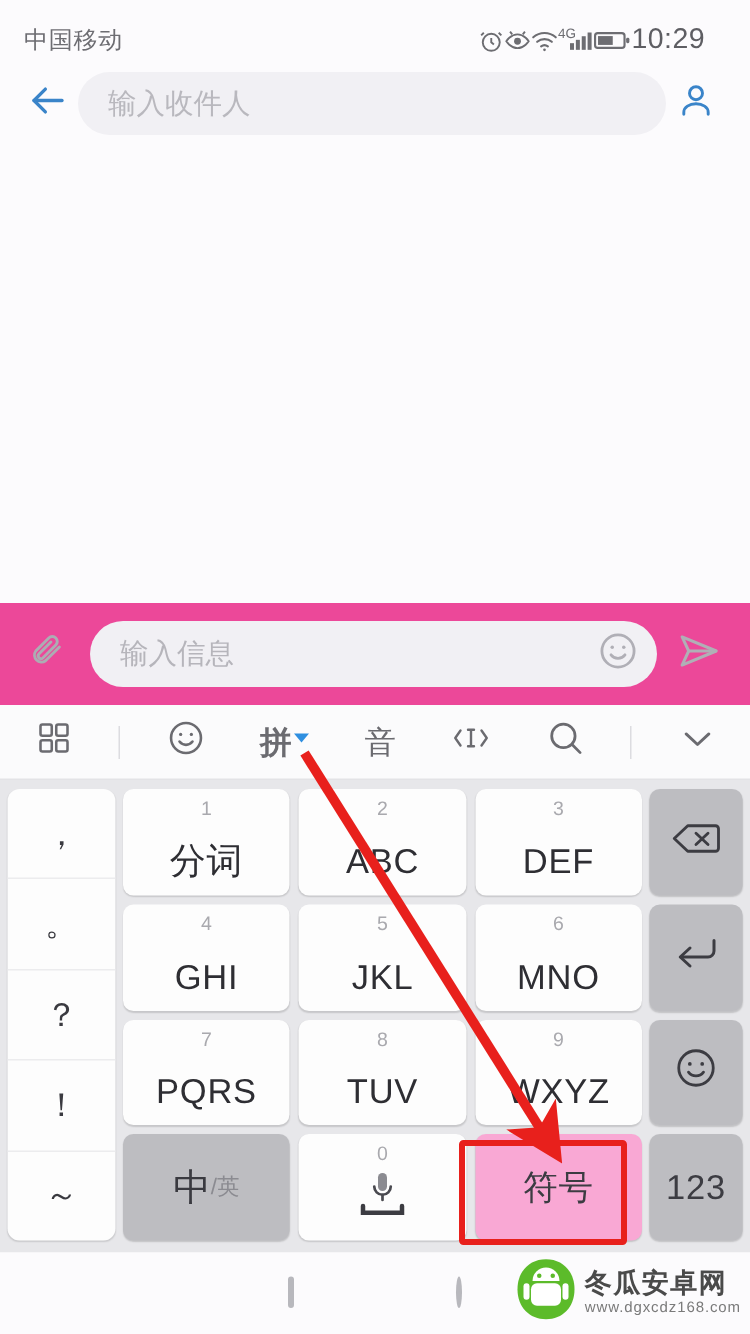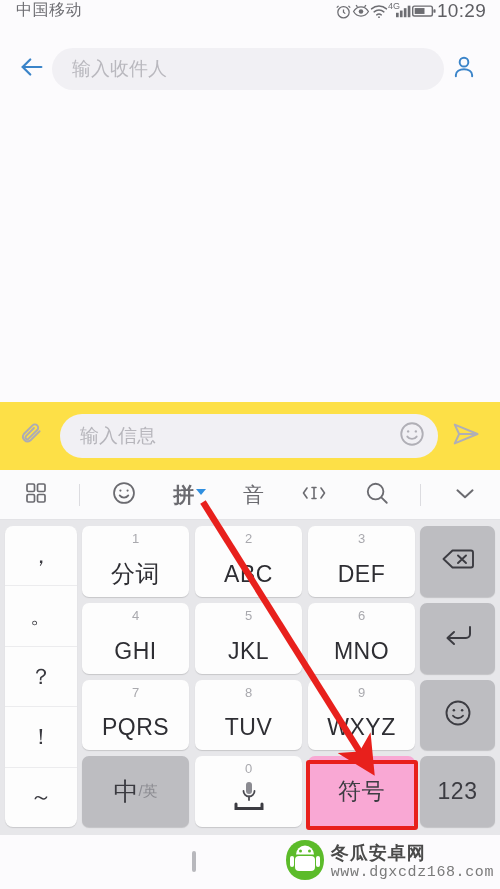--- a/index.html
+++ b/index.html
@@ -14,23 +14,23 @@
     width: 500px; height: 889px;
     background: #fcfbfd;
     display: flex;
     flex-direction: column;
   }
 
   
   .statusbar {
     height: 38px;
     display: flex;
-    align-items: flex-start;
+    align-items: flex-end;
     justify-content: space-between;
-    padding: 0 14px 0 16px;
+    padding: 0 30px 0 16px;
     flex: 0 0 auto;
     background: #fcfbfd;
   }
   .carrier {
     font-size: 16px;
     color: #6d6d72;
     letter-spacing: .5px;
   }
   .status-icons {
     display: flex;
@@ -88,21 +88,21 @@
   }
 
   
   .composer {
     height: 68px;
     display: flex;
     align-items: center;
     padding: 0 14px 0 12px;
     gap: 8px;
     flex: 0 0 auto;
-    background: #fde047;
+    background: #ec4899;
   }
   .msg-field {
     flex: 1 1 auto;
     height: 44px;
     background: #f1f0f4;
     border-radius: 22px;
     display: flex;
     align-items: center;
     padding: 0 12px 0 20px;
   }
@@ -225,21 +225,21 @@
   .key.highlight-target { background: #f9a8d4; }
 
   .space-key .mic-wrap {
     display: flex;
     flex-direction: column;
     align-items: center;
     margin-top: 8px;
   }
 
   .right-col {
-    width: 75px;
+    width: 62px;
     flex: 0 0 auto;
     display: grid;
     grid-template-rows: repeat(4, 1fr);
     gap: 6px;
   }
 
   .zh-en .z1 { font-size: 25px; color: #3a3a40; }
   .zh-en .z2 { font-size: 15px; color: #8b8b91; }
 
   
@@ -287,25 +287,24 @@
     gap: 6px;
   }
   .wm-text { display: flex; flex-direction: column; line-height: 1; }
   .wm-title {
     font-size: 18px;
     font-weight: 700;
     color: #4a4a4a;
     letter-spacing: 1px;
   }
   .wm-url {
-    font-size: 15px;
+    font-size: 10px;
     color: #7a7a7a;
     letter-spacing: .6px;
     margin-top: 3px;
-    font-family: Liberation Mono, monospace;
   }
 </style>
 </head>
 <body>
 
 <div id="app">
 
   <div class="statusbar">
     <span class="carrier">中国移动</span>
     <div class="status-icons">

